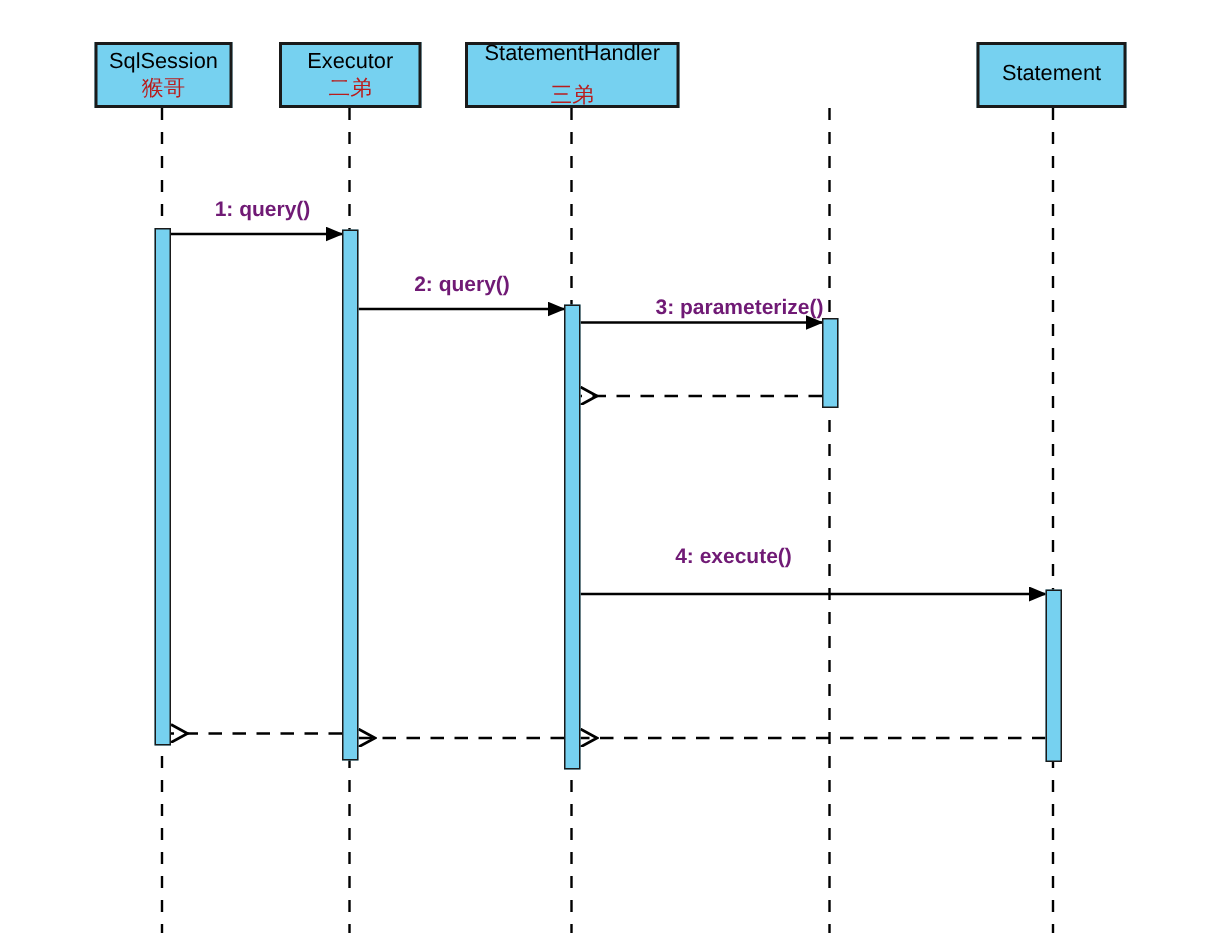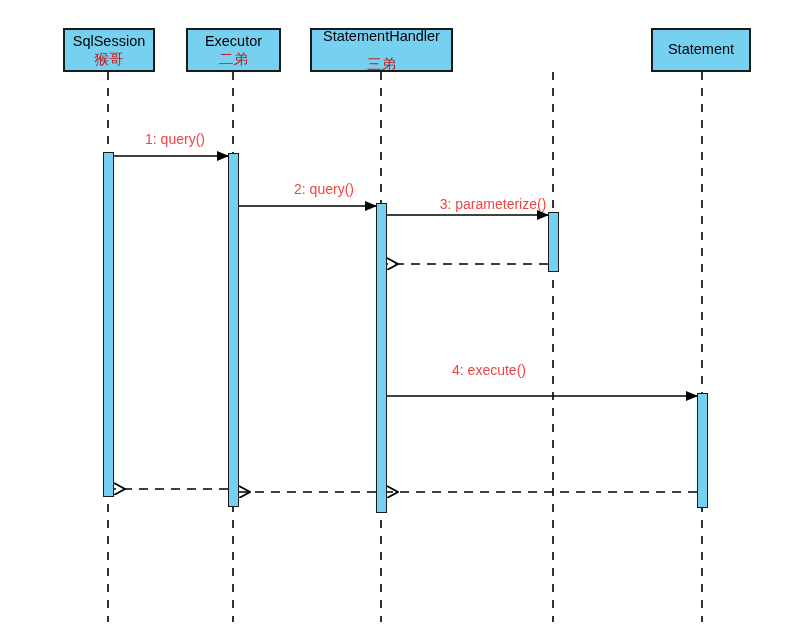--- a/index.html
+++ b/index.html
@@ -44,23 +44,24 @@
   }
   .participant-alias {
     font-size: 14.5px;
     color: #b91c1c;
     white-space: nowrap;
     margin-top: 1px;
   }
   .msg-label {
     position: absolute;
     font-size: 14px;
-    color: #ef4444;
+    color: #701a75;
     white-space: nowrap;
     transform: translateX(-50%);
+    font-weight: bold;
   }
   .activation {
     position: absolute;
     box-sizing: border-box;
     background: #76d1f0;
     border: 1.5px solid #1a1a1a;
   }
 </style>
 </head>
 <body>
@@ -117,17 +118,17 @@
     <span class="participant-alias"></span>
   </div>
 
   <div class="activation" id="act-0" style="left: 103px; top: 152px; width: 11px; height: 345px; background: rgb(118, 209, 240); border-color: rgb(26, 26, 26);"></div>
   <div class="activation" id="act-1" style="left: 228px; top: 153px; width: 11px; height: 354px; background: rgb(118, 209, 240); border-color: rgb(26, 26, 26);"></div>
   <div class="activation" id="act-2" style="left: 376px; top: 203px; width: 11px; height: 310px; background: rgb(118, 209, 240); border-color: rgb(26, 26, 26);"></div>
   <div class="activation" id="act-3" style="left: 548px; top: 212px; width: 11px; height: 60px; background: rgb(118, 209, 240); border-color: rgb(26, 26, 26);"></div>
   <div class="activation" id="act-4" style="left: 697px; top: 393px; width: 11px; height: 115px; background: rgb(118, 209, 240); border-color: rgb(26, 26, 26);"></div>
 
   <div class="msg-label" id="mlab-0" style="left: 175px; top: 131px;">1: query()</div>
-  <div class="msg-label" id="mlab-1" style="left: 324px; top: 181px;">2: query()</div>
+  <div class="msg-label" id="mlab-1" style="left: 308px; top: 181px;">2: query()</div>
   <div class="msg-label" id="mlab-2" style="left: 468px; top: 196px; margin-left: 25px;">3: parameterize()</div>
   <div class="msg-label" id="mlab-3" style="left: 489px; top: 362px;">4: execute()</div>
 
 </div>
 
 </body></html>

